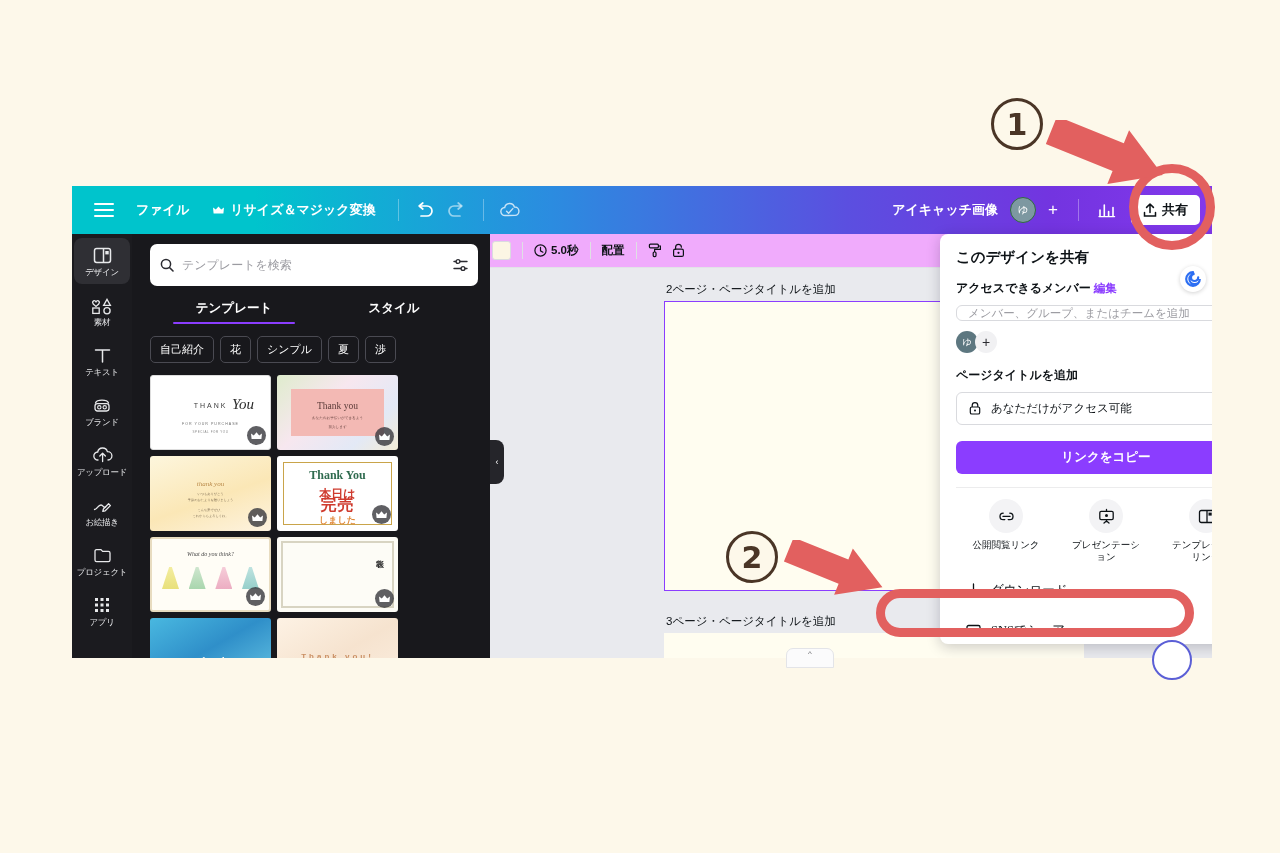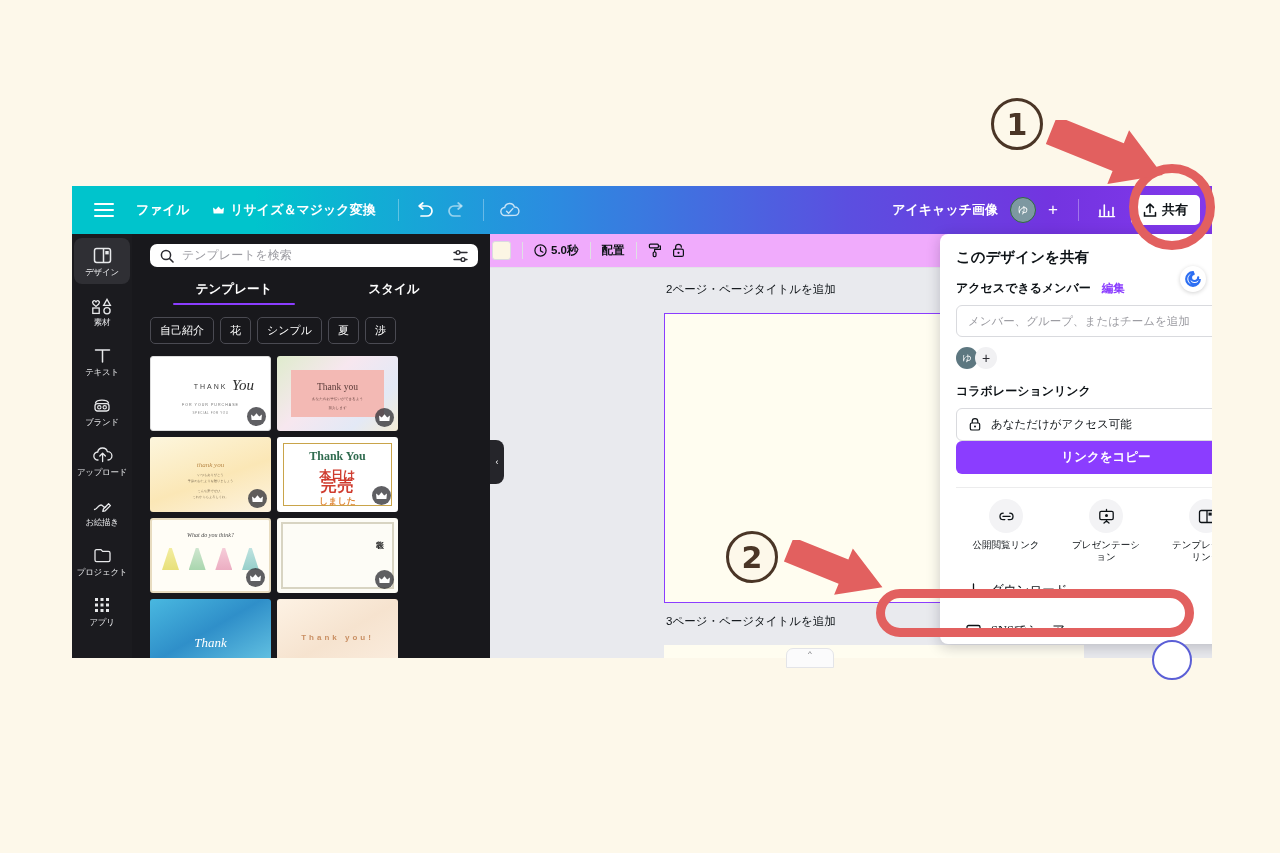--- a/index.html
+++ b/index.html
@@ -67,21 +67,21 @@
   .rail-item.active { background: #2f2f34; }
   .rail-label { font-size: 8.5px; letter-spacing: -.3px; white-space: nowrap; }
   .rail-ico { height: 20px; display: flex; align-items: center; justify-content: center; }
 
   
   .tpl-panel {
     position: absolute; left: 60px; top: 48px; width: 358px; height: 424px;
     background: #18181c; padding: 10px 12px 0 18px; overflow: hidden;
   }
   .search-box {
-    height: 23px; background: #fff; border-radius: 7px;
+    height: 42px; background: #fff; border-radius: 7px;
     display: flex; align-items: center; padding: 0 10px; gap: 8px;
   }
   .search-input { flex: 1; font-size: 12px; color: #9b9ba1; }
   .tpl-tabs { display: flex; margin-top: 14px; padding: 0 4px; }
   .tpl-tab {
     flex: 1; text-align: center; color: #fff; font-size: 12.5px; font-weight: bold;
     padding-bottom: 7px; position: relative;
   }
   .tpl-tab.active::after {
     content: ""; position: absolute; left: 12%; right: 12%; bottom: 0;
@@ -126,60 +126,60 @@
     height: 34px; background: #f0abfc; border-bottom: 1px solid #e2e3e7;
     display: flex; align-items: center; padding-left: 2px; gap: 0;
   }
   .swatch { width: 19px; height: 19px; background: #fcf6e4; border: 1px solid #dadbe0; border-radius: 3px; }
   .ctb-div { width: 1px; height: 17px; background: #dfe0e4; margin: 0 11px; }
   .ctb-text { font-size: 11.5px; font-weight: bold; color: #0d1216; display: flex; align-items: center; gap: 4px; }
   .pages-area { position: relative; height: 390px; overflow: hidden; }
   .page-block { position: absolute; left: 174px; width: 420px; }
   .page-head {
     display: flex; align-items: center; justify-content: space-between;
-    font-size: 11.5px; color: #0d1216; padding: 0 2px 16px;
+    font-size: 11.5px; color: #0d1216; padding: 0 2px 4px;
   }
   .page-canvas { background: #fffdf0; border: 1.5px solid #8b3dff; height: 290px; }
   .page-canvas.plain { border: none; background: #fffdf0; }
   .collapse-tab {
     position: absolute; left: 0; top: 172px; width: 14px; height: 44px;
     background: #25252a; border-radius: 0 8px 8px 0;
     display: flex; align-items: center; justify-content: center; color: #fff; font-size: 9px;
   }
 
   
   .share-panel {
     position: absolute; left: 868px; top: 48px; width: 332px; height: 410px;
     background: #fff; border-radius: 8px;
     box-shadow: 0 3px 14px rgba(20,20,40,.22);
     padding: 14px 16px 0; overflow: hidden;
   }
   .sp-title { font-size: 14.5px; font-weight: bold; color: #0d1216; }
-  .sp-sub { font-size: 12px; font-weight: bold; color: #0d1216; margin-top: 13px; display: flex; gap: 11px; align-items: baseline; }
+  .sp-sub { font-size: 12px; font-weight: bold; color: #0d1216; margin-top: 13px; display: flex; gap: 3px; align-items: baseline; }
   .sp-edit { color: #8b3dff; font-size: 11.5px; font-weight: bold; }
   .sp-field {
-    margin-top: 8px; height: 32px; border: 1px solid #d9dade; border-radius: 6px;
+    margin-top: 8px; height: 16px; border: 1px solid #d9dade; border-radius: 6px;
     display: flex; align-items: center; padding: 0 11px; font-size: 11.5px; color: #9b9ba1;
   }
   .sp-avatars { display: flex; align-items: center; margin-top: 10px; }
   .sp-av {
     width: 22px; height: 22px; border-radius: 50%; background: #5d7780;
     color: #fff; font-size: 9px; display: flex; align-items: center; justify-content: center;
   }
   .sp-addbtn {
     width: 22px; height: 22px; border-radius: 50%; background: #f1f1f3; color: #2b2b31;
     font-size: 14px; display: flex; align-items: center; justify-content: center; margin-left: -3px;
   }
   .sp-label2 { font-size: 12px; font-weight: bold; color: #0d1216; margin-top: 14px; }
   .sp-select {
     margin-top: 8px; height: 33px; border: 1px solid #d9dade; border-radius: 6px;
     display: flex; align-items: center; padding: 0 11px; gap: 9px; font-size: 11.5px; color: #0d1216;
   }
   .sp-copy {
-    margin-top: 0; height: 33px; background: #8b3dff; border-radius: 6px;
+    margin-top: 16px; height: 33px; background: #8b3dff; border-radius: 6px;
     color: #fff; font-size: 12.5px; font-weight: bold;
     display: flex; align-items: center; justify-content: center;
   }
   .sp-sep { border-top: 1px solid #ececed; margin-top: 13px; }
   .sp-actions { display: flex; margin-top: 11px; }
   .sp-action { flex: 1; display: flex; flex-direction: column; align-items: center; gap: 6px; }
   .sp-circle {
     width: 34px; height: 34px; border-radius: 50%; background: #f3f3f5;
     display: flex; align-items: center; justify-content: center;
   }
@@ -570,21 +570,21 @@
 
       <div class="sp-field">
         <span>メンバー、グループ、またはチームを追加</span>
       </div>
 
       <div class="sp-avatars">
         <div class="sp-av">ゆ</div>
         <div class="sp-addbtn">+</div>
       </div>
 
-      <div class="sp-label2">コラボレーションリンク</div>
+      <div class="sp-label2">ページタイトルを追加</div>
 
       <div class="sp-select">
         <svg width="14" height="15" viewBox="0 0 14 15">
             <path d="M4.2 6 V4.4 a2.8 2.8 0 0 1 5.6 0 V6" stroke="#0d1216" stroke-width="1.2" fill="none"></path>
             <rect x="2.3" y="6" width="9.4" height="7" rx="1.6" stroke="#0d1216" stroke-width="1.2" fill="none"></rect>
             <circle cx="7" cy="9.4" r="1" fill="#0d1216"></circle>
           </svg>
         <span style="flex:1">あなただけがアクセス可能</span>
 
       </div>

